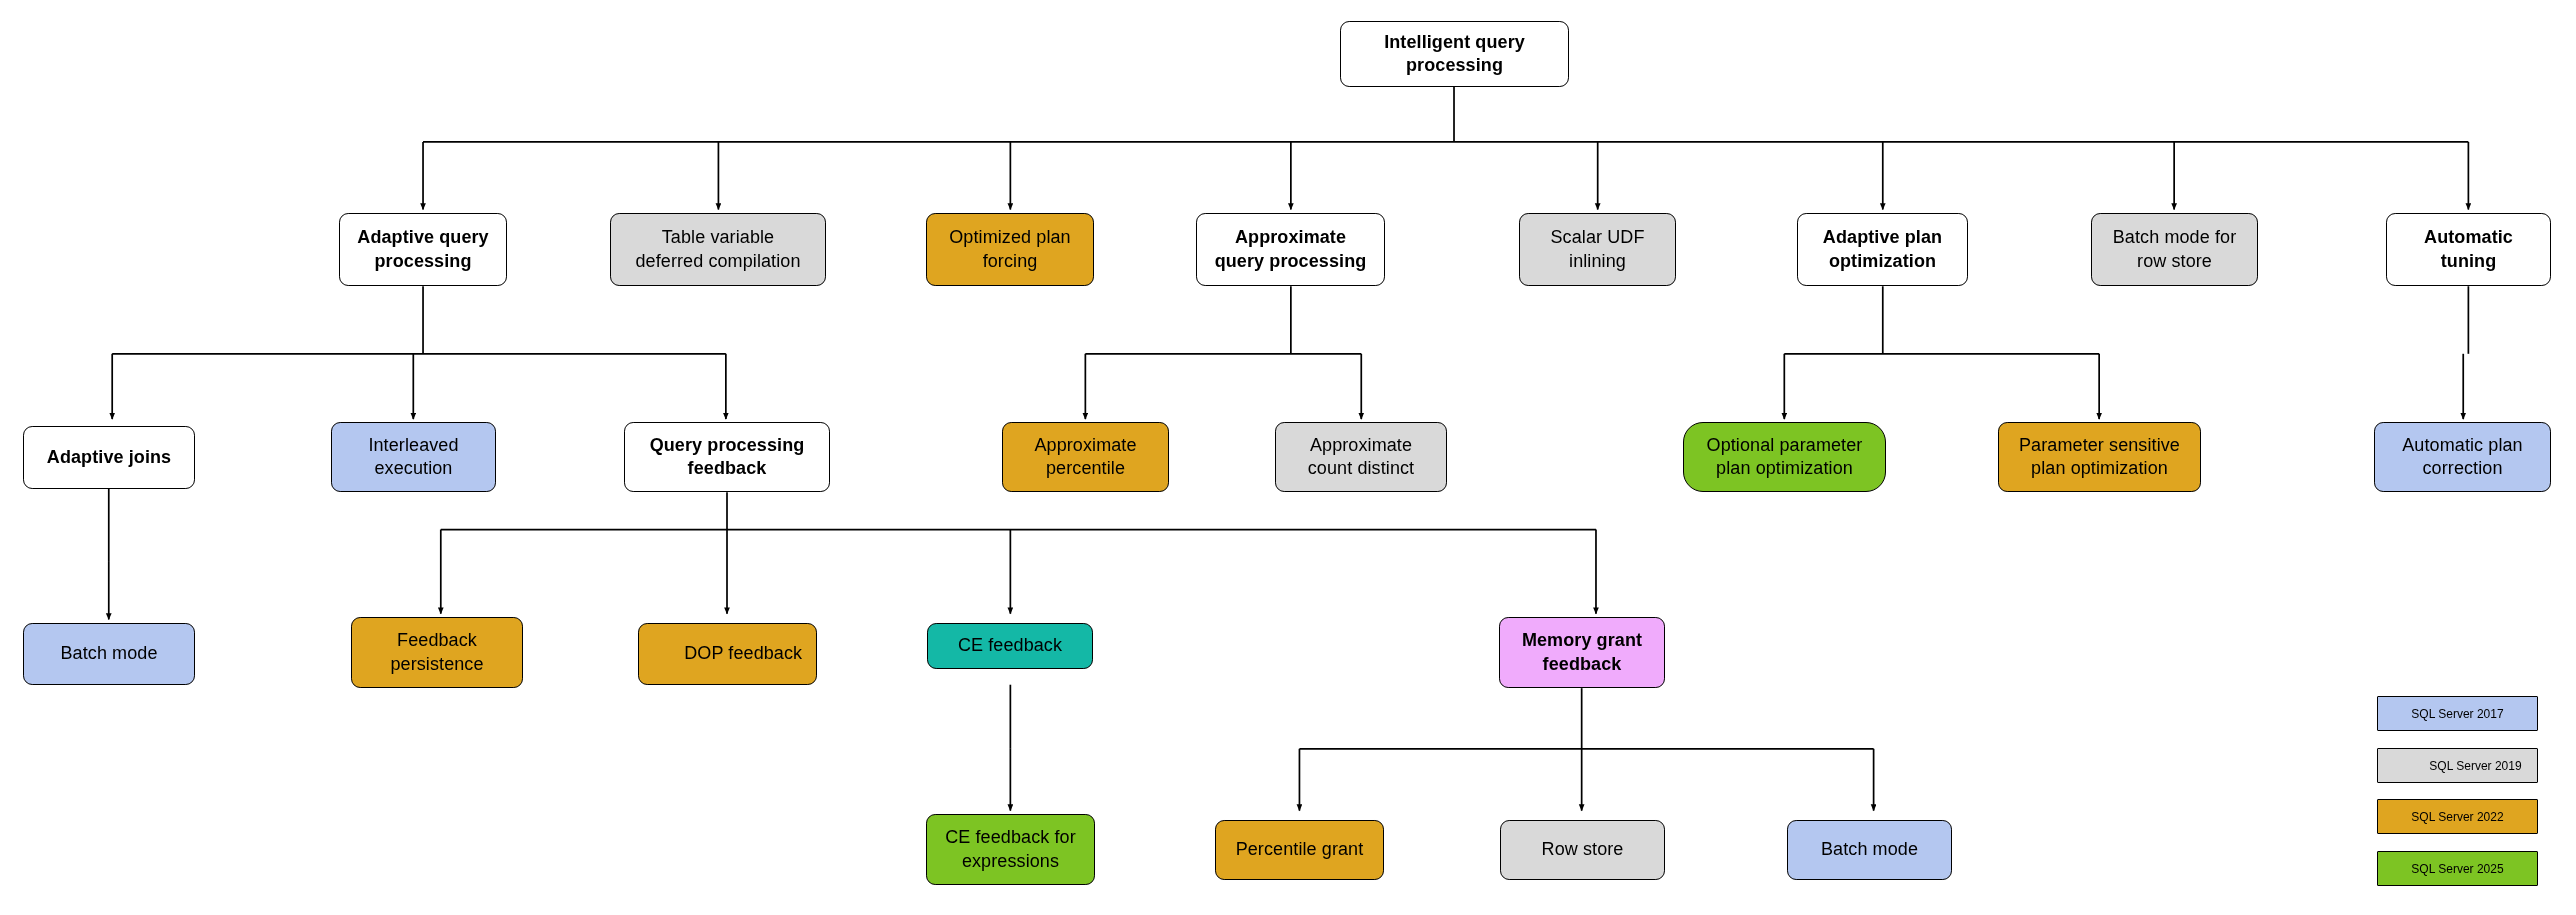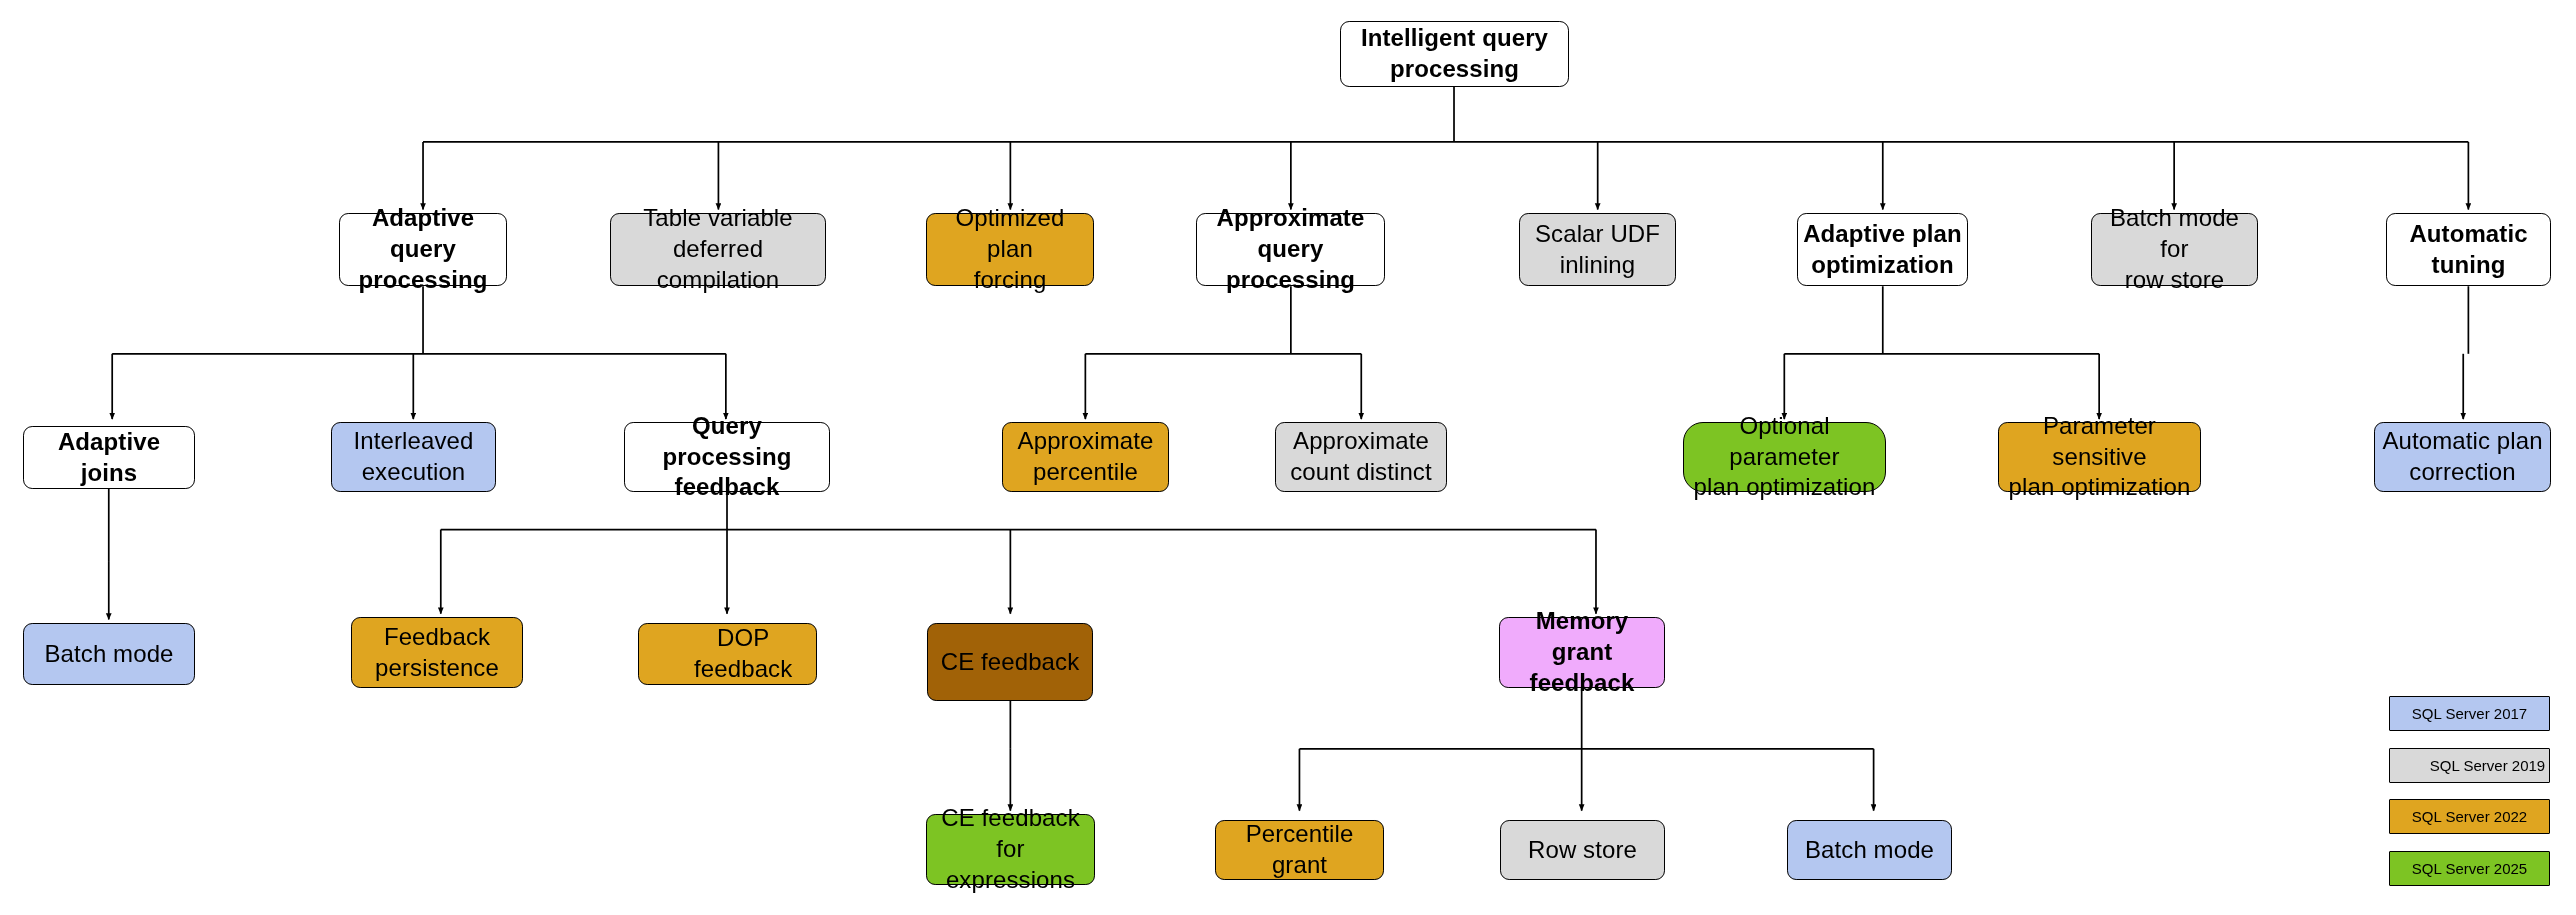--- a/index.html
+++ b/index.html
@@ -15,39 +15,38 @@
     position:absolute;
     box-sizing:border-box;
     display:flex;
     align-items:center;
     justify-content:center;
     text-align:center;
     border:1.7px solid #000000;
     border-radius:9.2px;
     background:#ffffff;
     color:#000000;
-    font-size:24px;
+    font-size:18px;
     line-height:1.28;
     letter-spacing:0.1px;
     padding:2.3px 4.6px;
     white-space:pre-line;
   }
   .node.bold{font-weight:bold;}
   .legend-box{
     position:absolute;
     box-sizing:border-box;
     display:flex;
     align-items:center;
     justify-content:center;
     border:1.7px solid #000000;
     border-radius:1px;
     background:#ffffff;
-    font-size:15px;
+    font-size:12px;
     color:#000000;
-    margin-left:12px;
   }
 </style>
 </head>
 <body>
 
 <div id="stage">
   <svg id="wires" viewBox="0 0 4500 1600" preserveAspectRatio="none">
     <defs>
       <marker id="arrow" markerWidth="14" markerHeight="14" refX="11" refY="5" orient="auto" markerUnits="userSpaceOnUse">
         <path d="M0,0 L12,5 L0,10 z" fill="#000000"></path>
@@ -128,21 +127,21 @@
       <div class="node" style="left: 1683px; top: 422px; width: 203px; height: 70px; background: rgb(125, 196, 35); border-radius: 20px;">Optional parameter
 plan optimization</div>
       <div class="node" style="left: 1998px; top: 422px; width: 203px; height: 70px; background: rgb(223, 165, 32);">Parameter sensitive
 plan optimization</div>
       <div class="node" style="left: 2374px; top: 422px; width: 177px; height: 70px; background: rgb(180, 199, 240);">Automatic plan
 correction</div>
       <div class="node" style="left: 23px; top: 623px; width: 172px; height: 62px; background: rgb(180, 199, 240);">Batch mode</div>
       <div class="node" style="left: 351px; top: 617px; width: 172px; height: 71px; background: rgb(223, 165, 32);">Feedback
 persistence</div>
       <div class="node" style="left: 638px; top: 623px; width: 179px; height: 62px; background: rgb(223, 165, 32); padding-left: 36px;">DOP feedback</div>
-      <div class="node" style="left: 927px; top: 623px; width: 166px; height: 78px; background: #a16207;">CE feedback</div>
+      <div class="node" style="left: 927px; top: 623px; width: 166px; height: 46px; background: #14b8a6;">CE feedback</div>
       <div class="node bold" style="left: 1499px; top: 617px; width: 166px; height: 71px; background: #f0abfc;">Memory grant
 feedback</div>
       <div class="node" style="left: 926px; top: 814px; width: 169px; height: 71px; background: rgb(125, 196, 35);">CE feedback for
 expressions</div>
       <div class="node" style="left: 1215px; top: 820px; width: 169px; height: 60px; background: rgb(223, 165, 32);">Percentile grant</div>
       <div class="node" style="left: 1500px; top: 820px; width: 165px; height: 60px; background: rgb(217, 217, 217);">Row store</div>
       <div class="node" style="left: 1787px; top: 820px; width: 165px; height: 60px; background: rgb(180, 199, 240);">Batch mode</div>
     </div>
   <div id="legend-layer">
       <div class="legend-box" style="left: 2377px; top: 696px; width: 161px; height: 35px; background: rgb(180, 199, 240);">SQL Server 2017</div>

